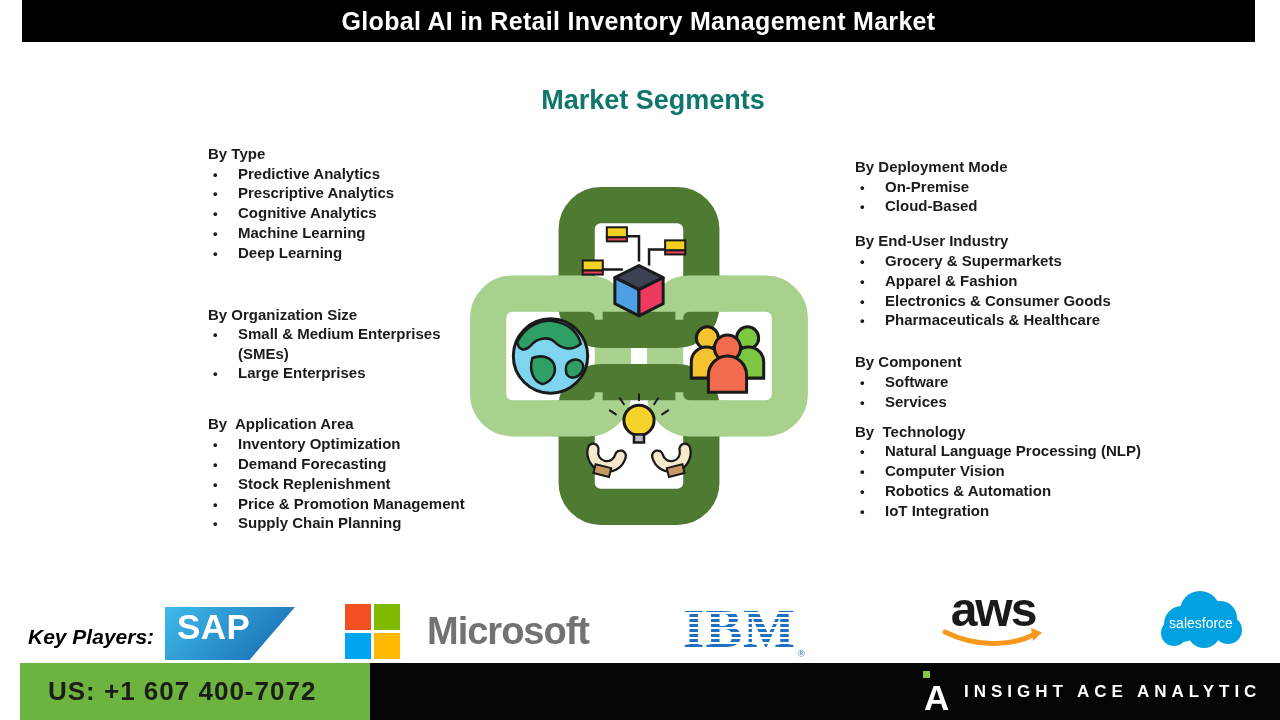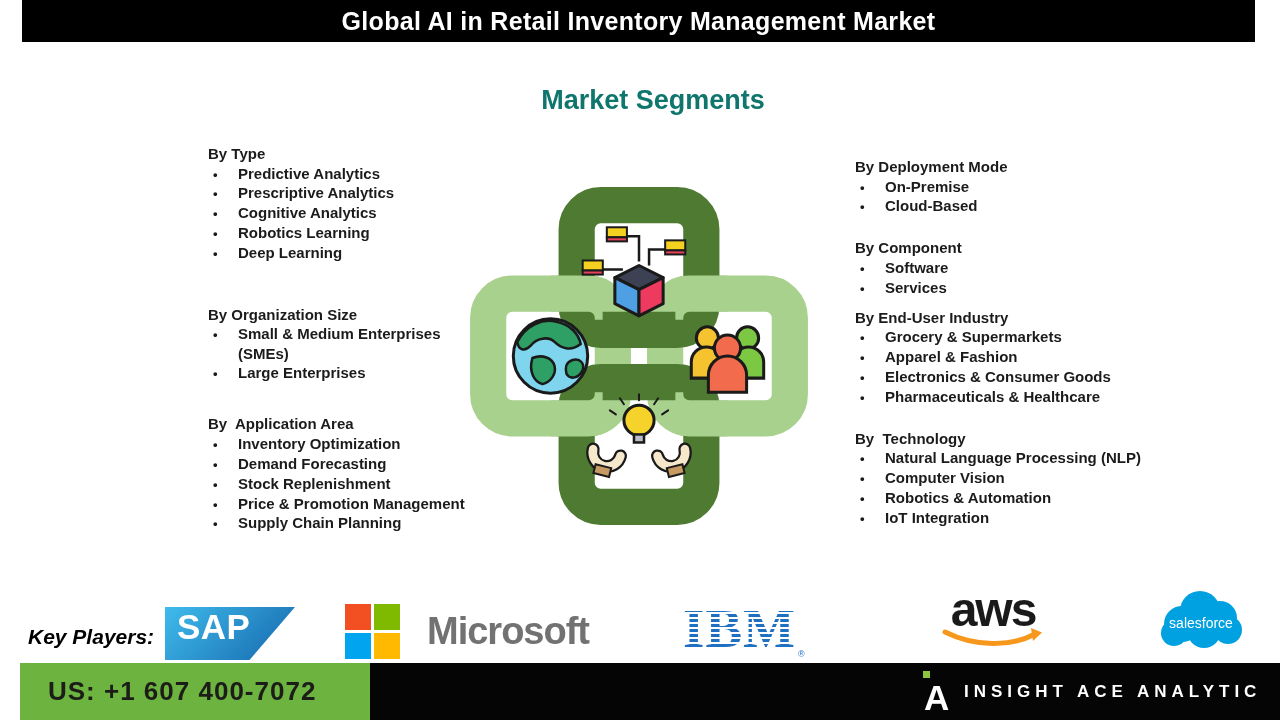--- a/index.html
+++ b/index.html
@@ -20,21 +20,21 @@
   
   .col{position:absolute;color:#1b1b1b;font-weight:bold;font-size:15px;line-height:1.3;}
   .col-left{left:208px;top:144px;width:282px;}
   .col-right{left:855px;top:157px;width:320px;}
   .seg-heading{white-space:pre-wrap;}
   .seg-item{display:flex;}
   .bullet{width:30px;flex:0 0 30px;padding-left:5px;box-sizing:border-box;}
   .bullet::before{content:"\2022";font-size:13px;}
   .seg-label{flex:1;}
   .mb-a{margin-bottom:42px;} .mb-b{margin-bottom:31px;}
-  .mb-c{margin-bottom:22px;} .mb-d{margin-bottom:10px;} .mb-e{margin-bottom:22px;}
+  .mb-c{margin-bottom:15px;} .mb-d{margin-bottom:10px;} .mb-e{margin-bottom:22px;}
   
   .chain-wrap{position:absolute;left:458px;top:175px;}
   
   .key-players-label{position:absolute;left:28px;top:625px;font-style:italic;font-weight:bold;font-size:21px;color:#000;}
   .sap-logo{
     position:absolute;left:165px;top:607px;width:130px;height:53px;
     background:linear-gradient(135deg,#3FBBEC 0%,#1566AC 100%);
     clip-path:polygon(0 0,100% 0,65% 100%,0 100%);
     display:flex;padding-left:12px;box-sizing:border-box;
   }
@@ -92,21 +92,21 @@
     <div class="seg-item">
         <span class="bullet"></span>
         <span class="seg-label">Prescriptive Analytics</span>
       </div>
     <div class="seg-item">
         <span class="bullet"></span>
         <span class="seg-label">Cognitive Analytics</span>
       </div>
     <div class="seg-item">
         <span class="bullet"></span>
-        <span class="seg-label">Robotics Learning</span>
+        <span class="seg-label">Machine Learning</span>
       </div>
     <div class="seg-item">
         <span class="bullet"></span>
         <span class="seg-label">Deep Learning</span>
       </div>
   </div>
   <div class="seg-group mb-b">
     <div class="seg-heading">By Organization Size</div>
     <div class="seg-item">
         <span class="bullet"></span>
@@ -147,48 +147,48 @@
     <div class="seg-heading">By Deployment Mode</div>
     <div class="seg-item">
         <span class="bullet"></span>
         <span class="seg-label">On-Premise</span>
       </div>
     <div class="seg-item">
         <span class="bullet"></span>
         <span class="seg-label">Cloud-Based</span>
       </div>
   </div>
+  <div class="seg-group mb-e">
+    <div class="seg-heading">By End-User Industry</div>
+    <div class="seg-item">
+        <span class="bullet"></span>
+        <span class="seg-label">Grocery &amp; Supermarkets</span>
+      </div>
+    <div class="seg-item">
+        <span class="bullet"></span>
+        <span class="seg-label">Apparel &amp; Fashion</span>
+      </div>
+    <div class="seg-item">
+        <span class="bullet"></span>
+        <span class="seg-label">Electronics &amp; Consumer Goods</span>
+      </div>
+    <div class="seg-item">
+        <span class="bullet"></span>
+        <span class="seg-label">Pharmaceuticals &amp; Healthcare</span>
+      </div>
+  </div>
   <div class="seg-group mb-d">
     <div class="seg-heading">By Component</div>
     <div class="seg-item">
         <span class="bullet"></span>
         <span class="seg-label">Software</span>
       </div>
     <div class="seg-item">
         <span class="bullet"></span>
         <span class="seg-label">Services</span>
-      </div>
-  </div>
-  <div class="seg-group mb-e">
-    <div class="seg-heading">By End-User Industry</div>
-    <div class="seg-item">
-        <span class="bullet"></span>
-        <span class="seg-label">Grocery &amp; Supermarkets</span>
-      </div>
-    <div class="seg-item">
-        <span class="bullet"></span>
-        <span class="seg-label">Apparel &amp; Fashion</span>
-      </div>
-    <div class="seg-item">
-        <span class="bullet"></span>
-        <span class="seg-label">Electronics &amp; Consumer Goods</span>
-      </div>
-    <div class="seg-item">
-        <span class="bullet"></span>
-        <span class="seg-label">Pharmaceuticals &amp; Healthcare</span>
       </div>
   </div>
   <div class="seg-group">
     <div class="seg-heading">By  Technology</div>
     <div class="seg-item">
         <span class="bullet"></span>
         <span class="seg-label">Natural Language Processing (NLP)</span>
       </div>
     <div class="seg-item">
         <span class="bullet"></span>

